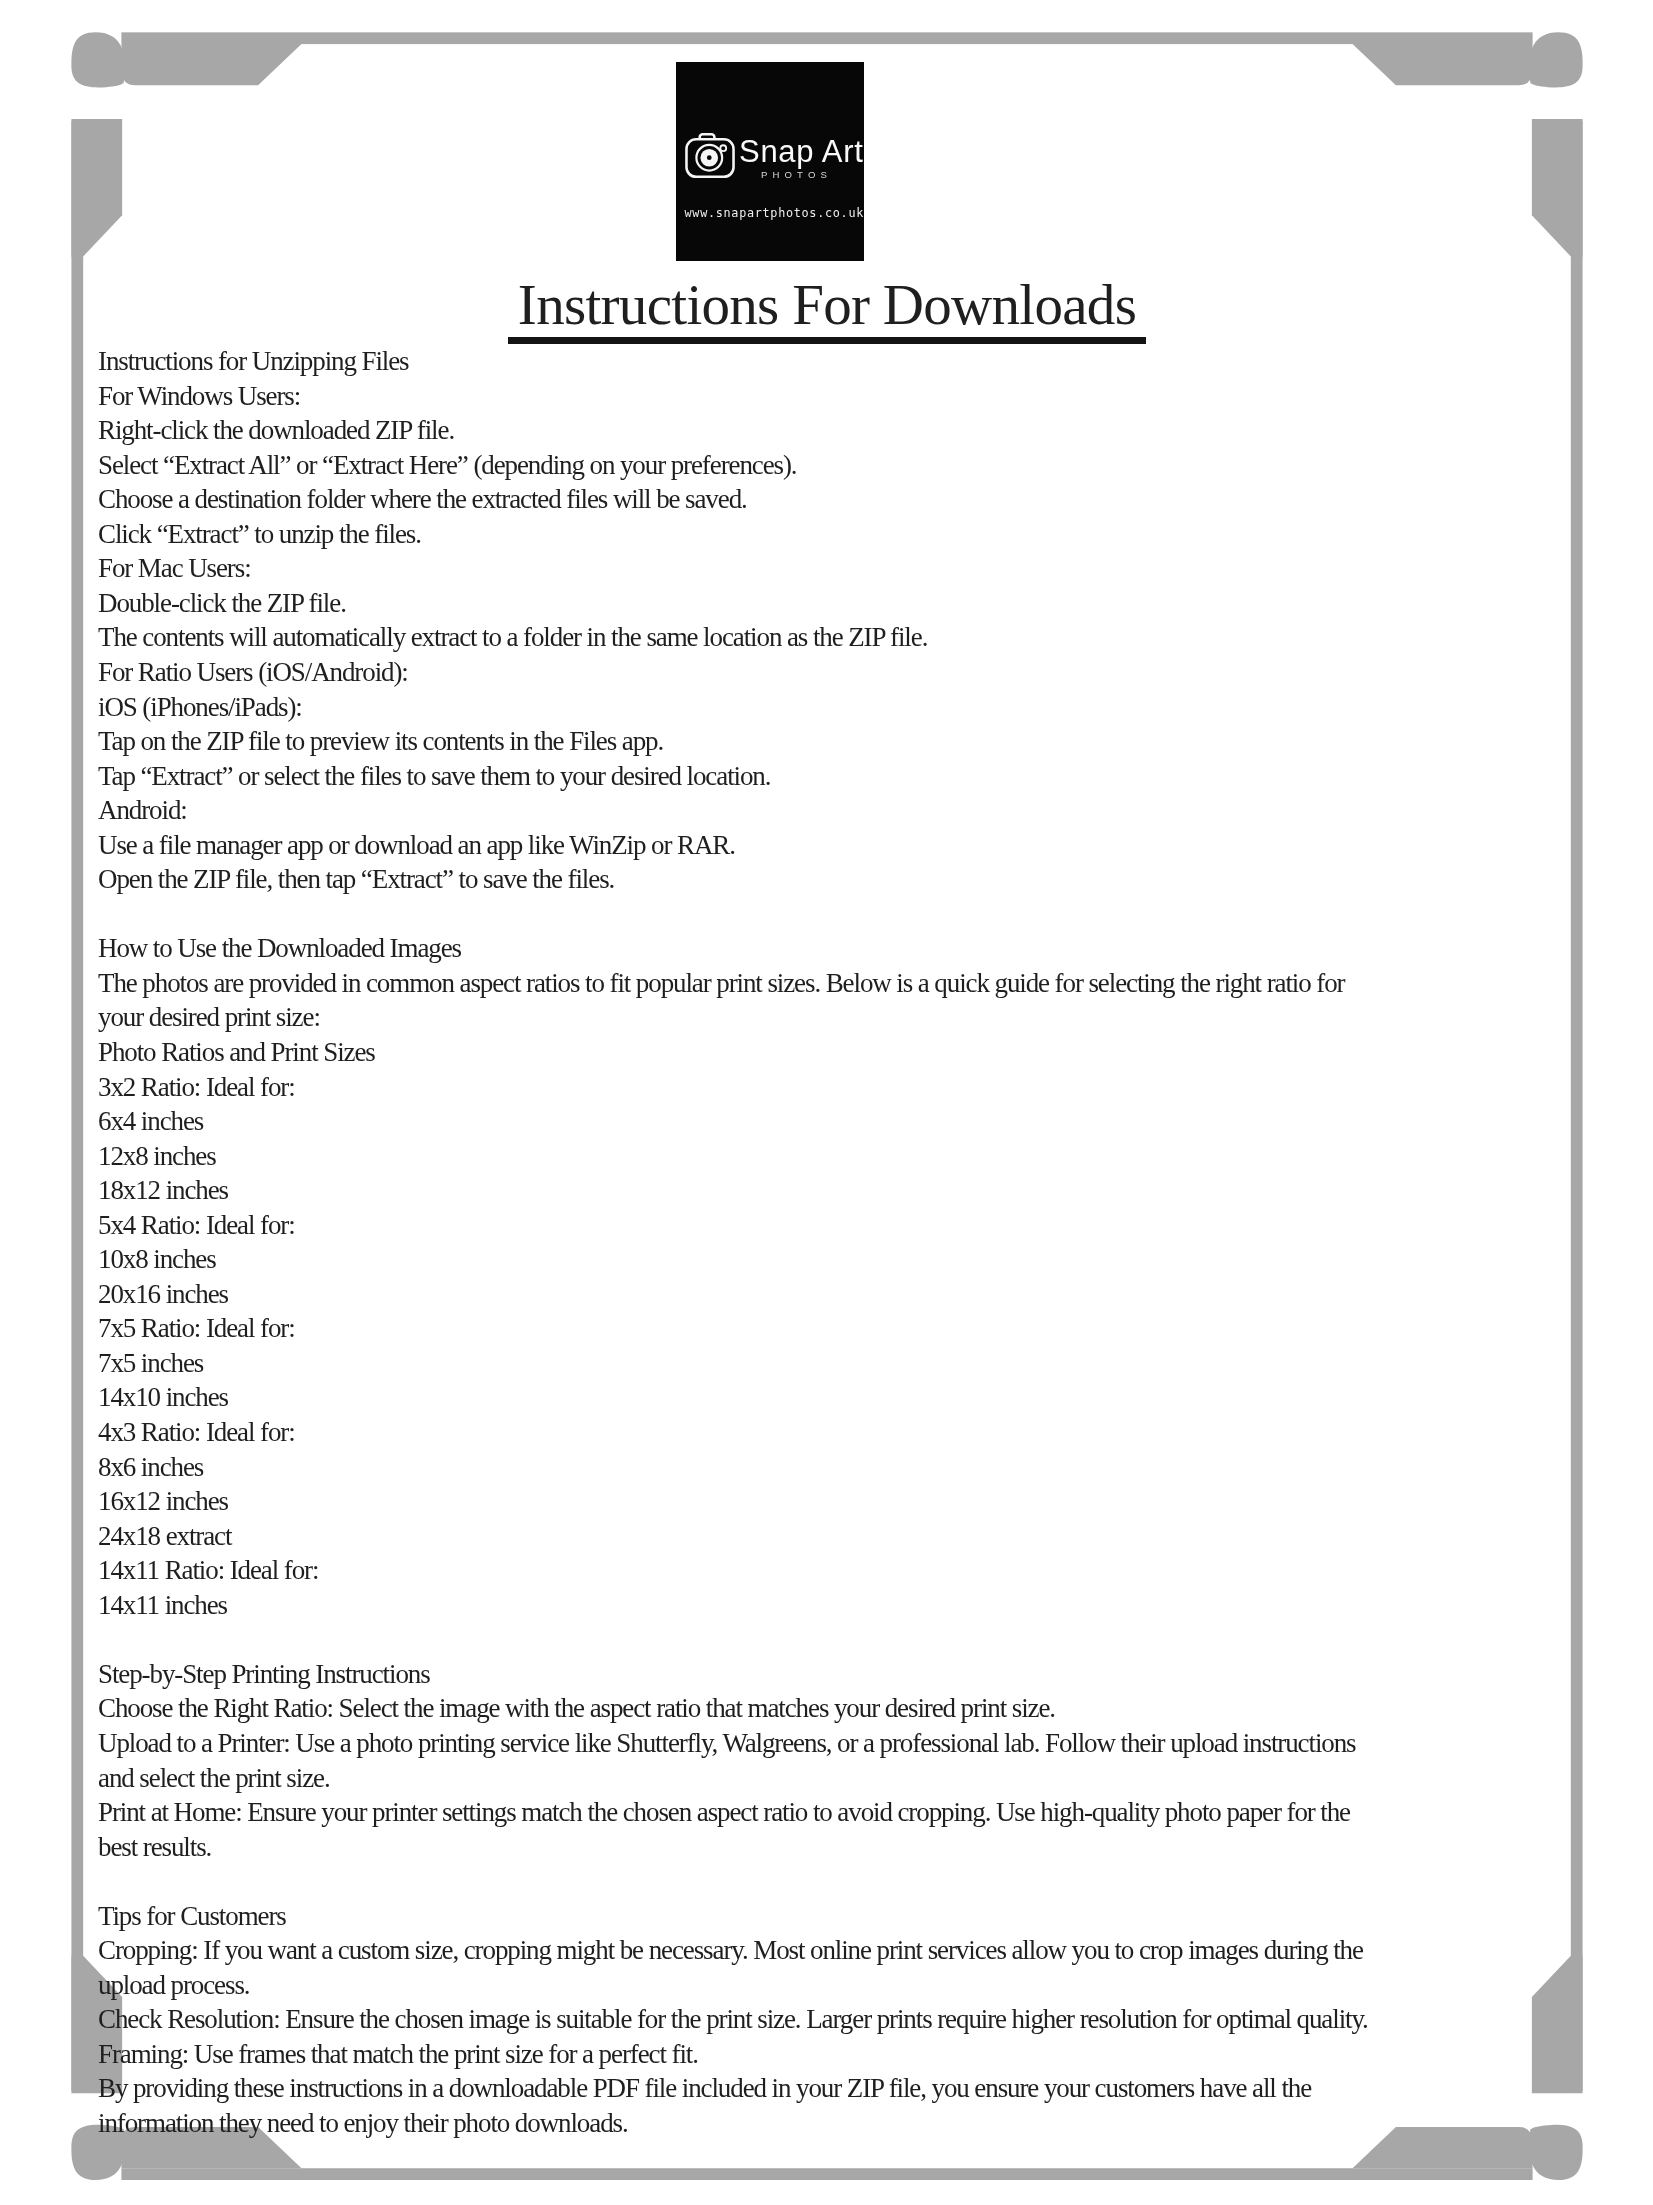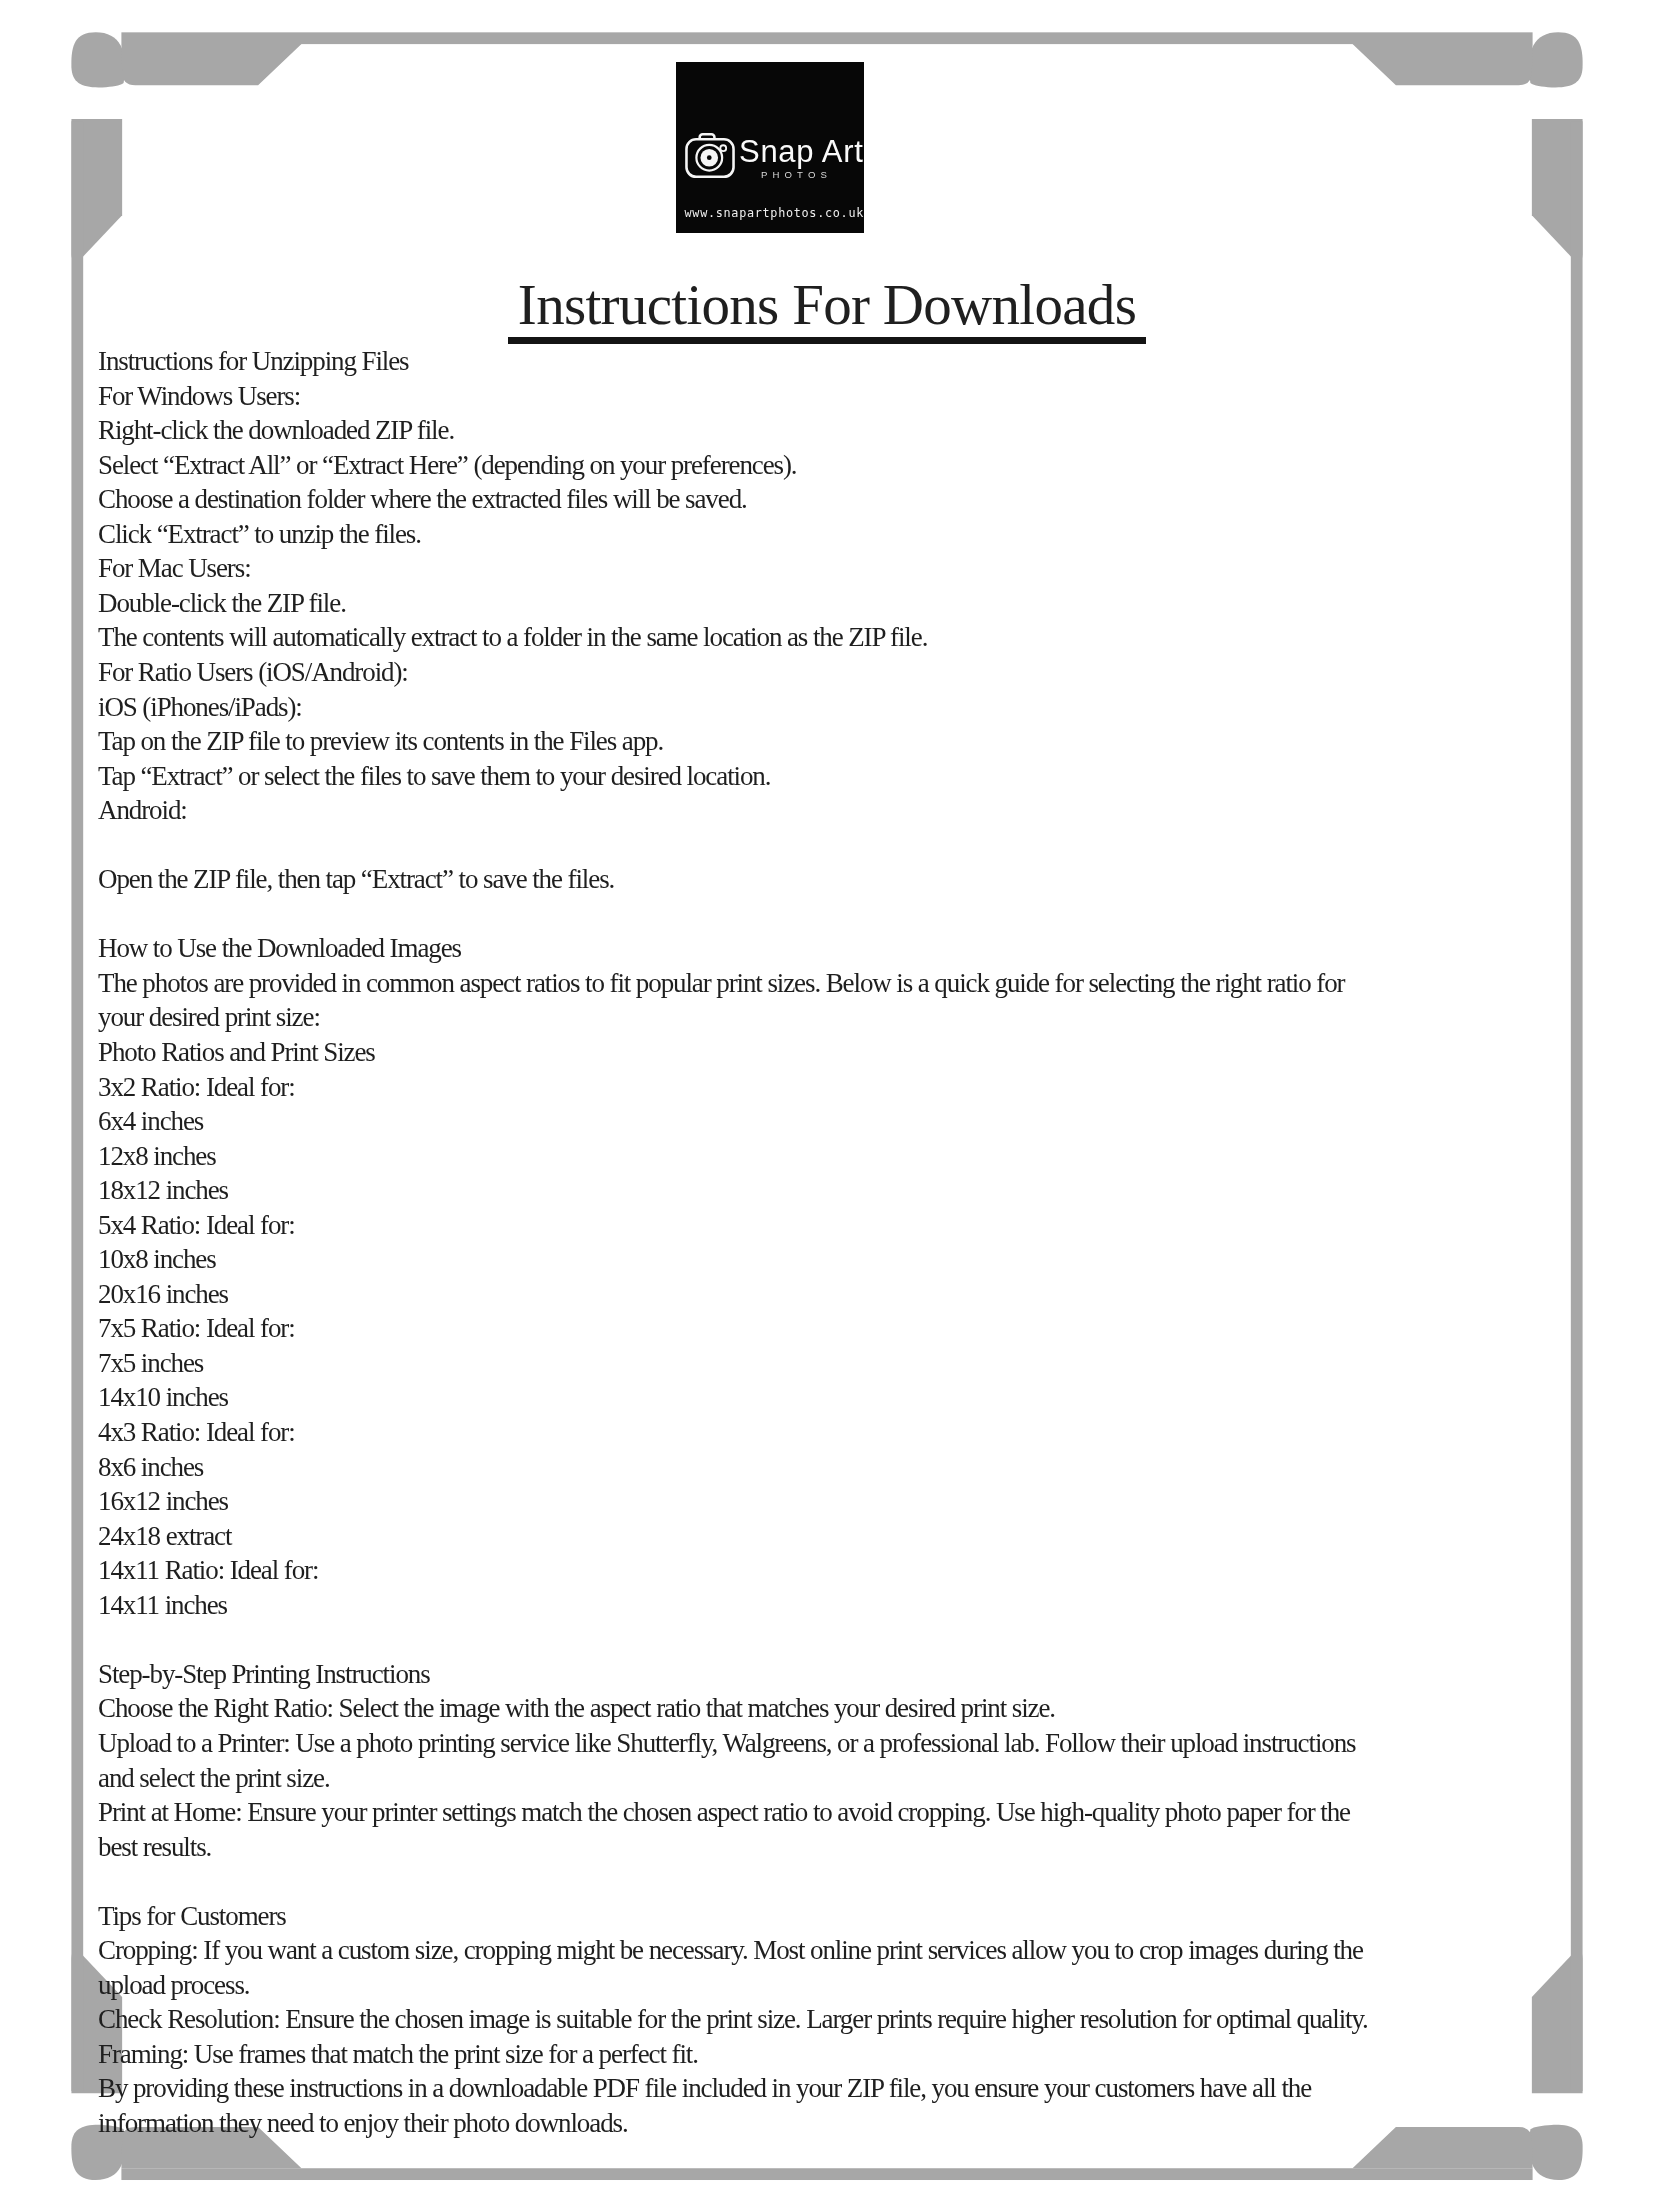--- a/index.html
+++ b/index.html
@@ -6,21 +6,21 @@
   body{
     width:1654px;height:2205px;position:relative;overflow:hidden;
     background:var(--bg,#ffffff);
     font-family:"Liberation Serif", serif;
   }
   
   .frame{position:absolute;left:0;top:0;width:1654px;height:2205px;z-index:1;}
   .frame *{fill:var(--frame,#a7a7a7);}
   
   .logo{
-    position:absolute;left:676px;top:62px;width:188px;height:171px;
+    position:absolute;left:676px;top:62px;width:188px;height:199px;
     background:var(--logoBg,#070707);z-index:2;color:#fff;
   }
   .logo .cam{position:absolute;left:8.8px;top:69px;width:50px;height:49px;}
   .logo .brand{
     position:absolute;left:63px;top:74px;
     font-family:"Liberation Sans",sans-serif;font-size:31px;line-height:31px;
     letter-spacing:0.7px;color:#fafafa;white-space:nowrap;
   }
   .logo .tagline{
     position:absolute;left:85px;top:107px;
@@ -97,20 +97,21 @@
     <div class="text-row" style="top: 482px; left: 98px;">Choose a destination folder where the extracted files will be saved.</div>
     <div class="text-row" style="top: 517px; left: 98px;">Click “Extract” to unzip the files.</div>
     <div class="text-row" style="top: 551px; left: 98px;">For Mac Users:</div>
     <div class="text-row" style="top: 586px; left: 98px;">Double-click the ZIP file.</div>
     <div class="text-row" style="top: 620px; left: 98px;">The contents will automatically extract to a folder in the same location as the ZIP file.</div>
     <div class="text-row" style="top: 655px; left: 98px;">For Ratio Users (iOS/Android):</div>
     <div class="text-row" style="top: 690px; left: 98px;">iOS (iPhones/iPads):</div>
     <div class="text-row" style="top: 724px; left: 98px;">Tap on the ZIP file to preview its contents in the Files app.</div>
     <div class="text-row" style="top: 759px; left: 98px;">Tap “Extract” or select the files to save them to your desired location.</div>
     <div class="text-row" style="top: 793px; left: 98px;">Android:</div>
+    <div class="text-row" style="top: 828px; left: 98px;">Use a file manager app or download an app like WinZip or RAR.</div>
     <div class="text-row" style="top: 862px; left: 98px;">Open the ZIP file, then tap “Extract” to save the files.</div>
     <div class="text-row" style="top: 931px; left: 98px;">How to Use the Downloaded Images</div>
     <div class="text-row" style="top: 966px; left: 98px;">The photos are provided in common aspect ratios to fit popular print sizes. Below is a quick guide for selecting the right ratio for</div>
     <div class="text-row" style="top: 1000px; left: 98px;">your desired print size:</div>
     <div class="text-row" style="top: 1035px; left: 98px;">Photo Ratios and Print Sizes</div>
     <div class="text-row" style="top: 1070px; left: 98px;">3x2 Ratio: Ideal for:</div>
     <div class="text-row" style="top: 1104px; left: 98px;">6x4 inches</div>
     <div class="text-row" style="top: 1139px; left: 98px;">12x8 inches</div>
     <div class="text-row" style="top: 1173px; left: 98px;">18x12 inches</div>
     <div class="text-row" style="top: 1208px; left: 98px;">5x4 Ratio: Ideal for:</div>

